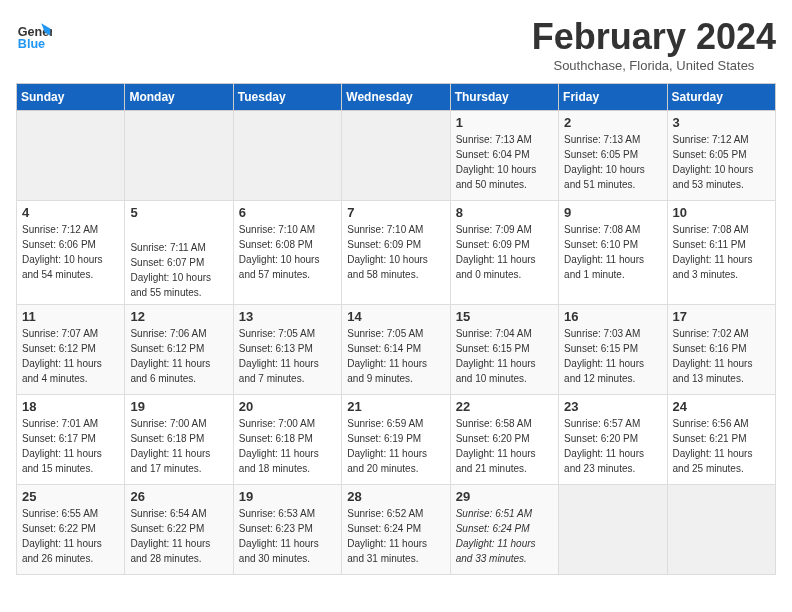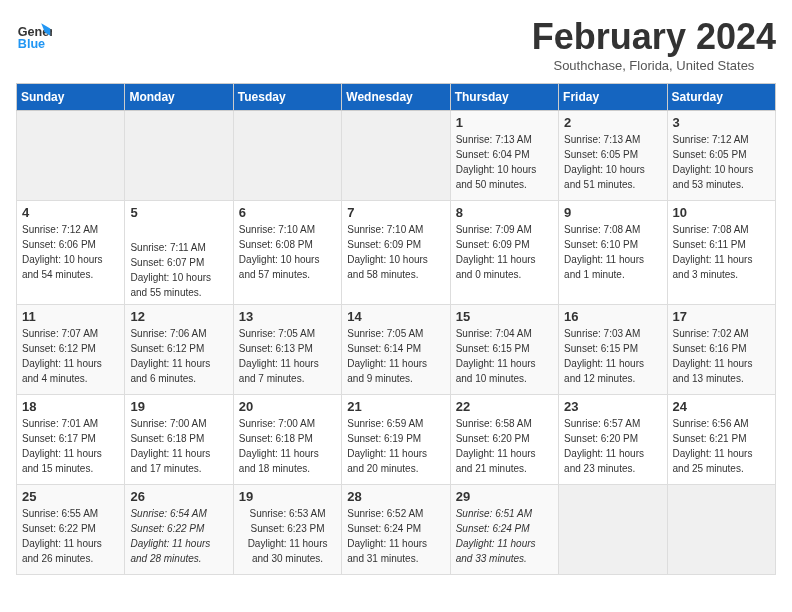--- a/index.html
+++ b/index.html
@@ -288,28 +288,28 @@
       <tr>
         <td>
           <div class="day-number">25</div>
           <div class="day-info" style="white-space: pre-line;">Sunrise: 6:55 AM
 Sunset: 6:22 PM
 Daylight: 11 hours
 and 26 minutes.</div>
         </td>
         <td>
           <div class="day-number">26</div>
-          <div class="day-info" style="white-space: pre-line; font-style: italic;">Sunrise: 6:54 AM
+          <div class="day-info" style="white-space: pre-line;">Sunrise: 6:54 AM
 Sunset: 6:22 PM
 Daylight: 11 hours
 and 28 minutes.</div>
         </td>
         <td>
           <div class="day-number">19</div>
-          <div class="day-info" style="white-space: pre-line; text-align: center;">Sunrise: 6:53 AM
+          <div class="day-info" style="white-space: pre-line;">Sunrise: 6:53 AM
 Sunset: 6:23 PM
 Daylight: 11 hours
 and 30 minutes.</div>
         </td>
         <td>
           <div class="day-number">28</div>
           <div class="day-info" style="white-space: pre-line;">Sunrise: 6:52 AM
 Sunset: 6:24 PM
 Daylight: 11 hours
 and 31 minutes.</div>

